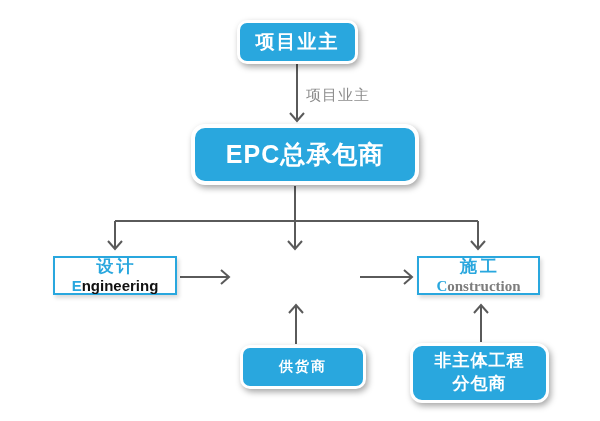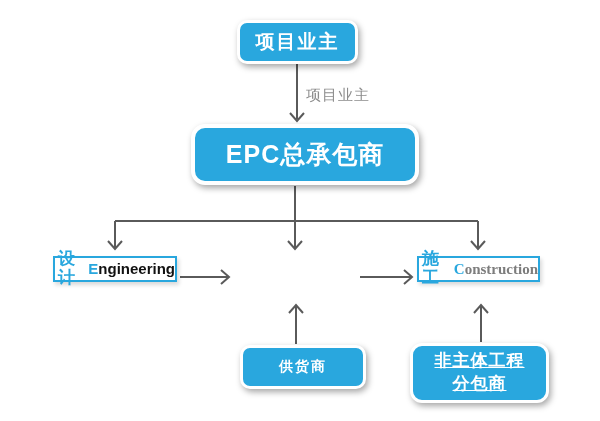--- a/index.html
+++ b/index.html
@@ -17,30 +17,30 @@
     border:3px solid #ffffff; border-radius:10px; box-sizing:border-box;
     box-shadow: 2px 3px 6px rgba(0,0,0,.35);
     color:#ffffff; font-weight:bold; text-align:center;
     display:flex; align-items:center; justify-content:center;
   }
   .owner   { left:237px; top:20px;  width:121px; height:44px; font-size:19px; letter-spacing:2px; }
   .epc     { left:191px; top:124px; width:228px; height:61px; border-width:4px; border-radius:14px;
              font-size:25px; letter-spacing:1px;text-align:center; }
   .supplier{ left:240px; top:345px; width:126px; height:44px; font-size:14px; letter-spacing:2px; }
   .sub     { left:410px; top:343px; width:139px; height:60px; border-radius:12px;
-             font-size:17px; line-height:1.35; letter-spacing:1px; flex-direction:column;text-decoration:underline; }
+             font-size:17px; line-height:1.35; letter-spacing:1px; flex-direction:column; }
   .edge-label {
     position:absolute; left:306px; top:86px; font-size:15px;
     color: var(--bid-gray, #8c8c8c); letter-spacing:1px;
   }
   .stage-box {
-    position:absolute; top:256px; width:124px; height:26px; box-sizing:border-box;
+    position:absolute; top:256px; width:124px; height:39px; box-sizing:border-box;
     background:#ffffff; border:2px solid var(--blue, #29a7de);
     box-shadow: 2px 3px 4px rgba(0,0,0,.15);
-    display:flex; flex-direction:row; align-items:center; justify-content:flex-start;
+    display:flex; flex-direction:column; align-items:center; justify-content:flex-start;
   }
   .stage-box .zh {
     color: var(--blue, #29a7de); font-weight:bold; font-size:17px;
     letter-spacing:3px; padding-left:3px; line-height:1.1;
   }
   .stage-box .en {
     font-weight:bold; font-size:15px; line-height:1.2;
     color: var(--en-dark, #111111);
   }
   .stage-box .en .initial { color: var(--blue, #29a7de); }

